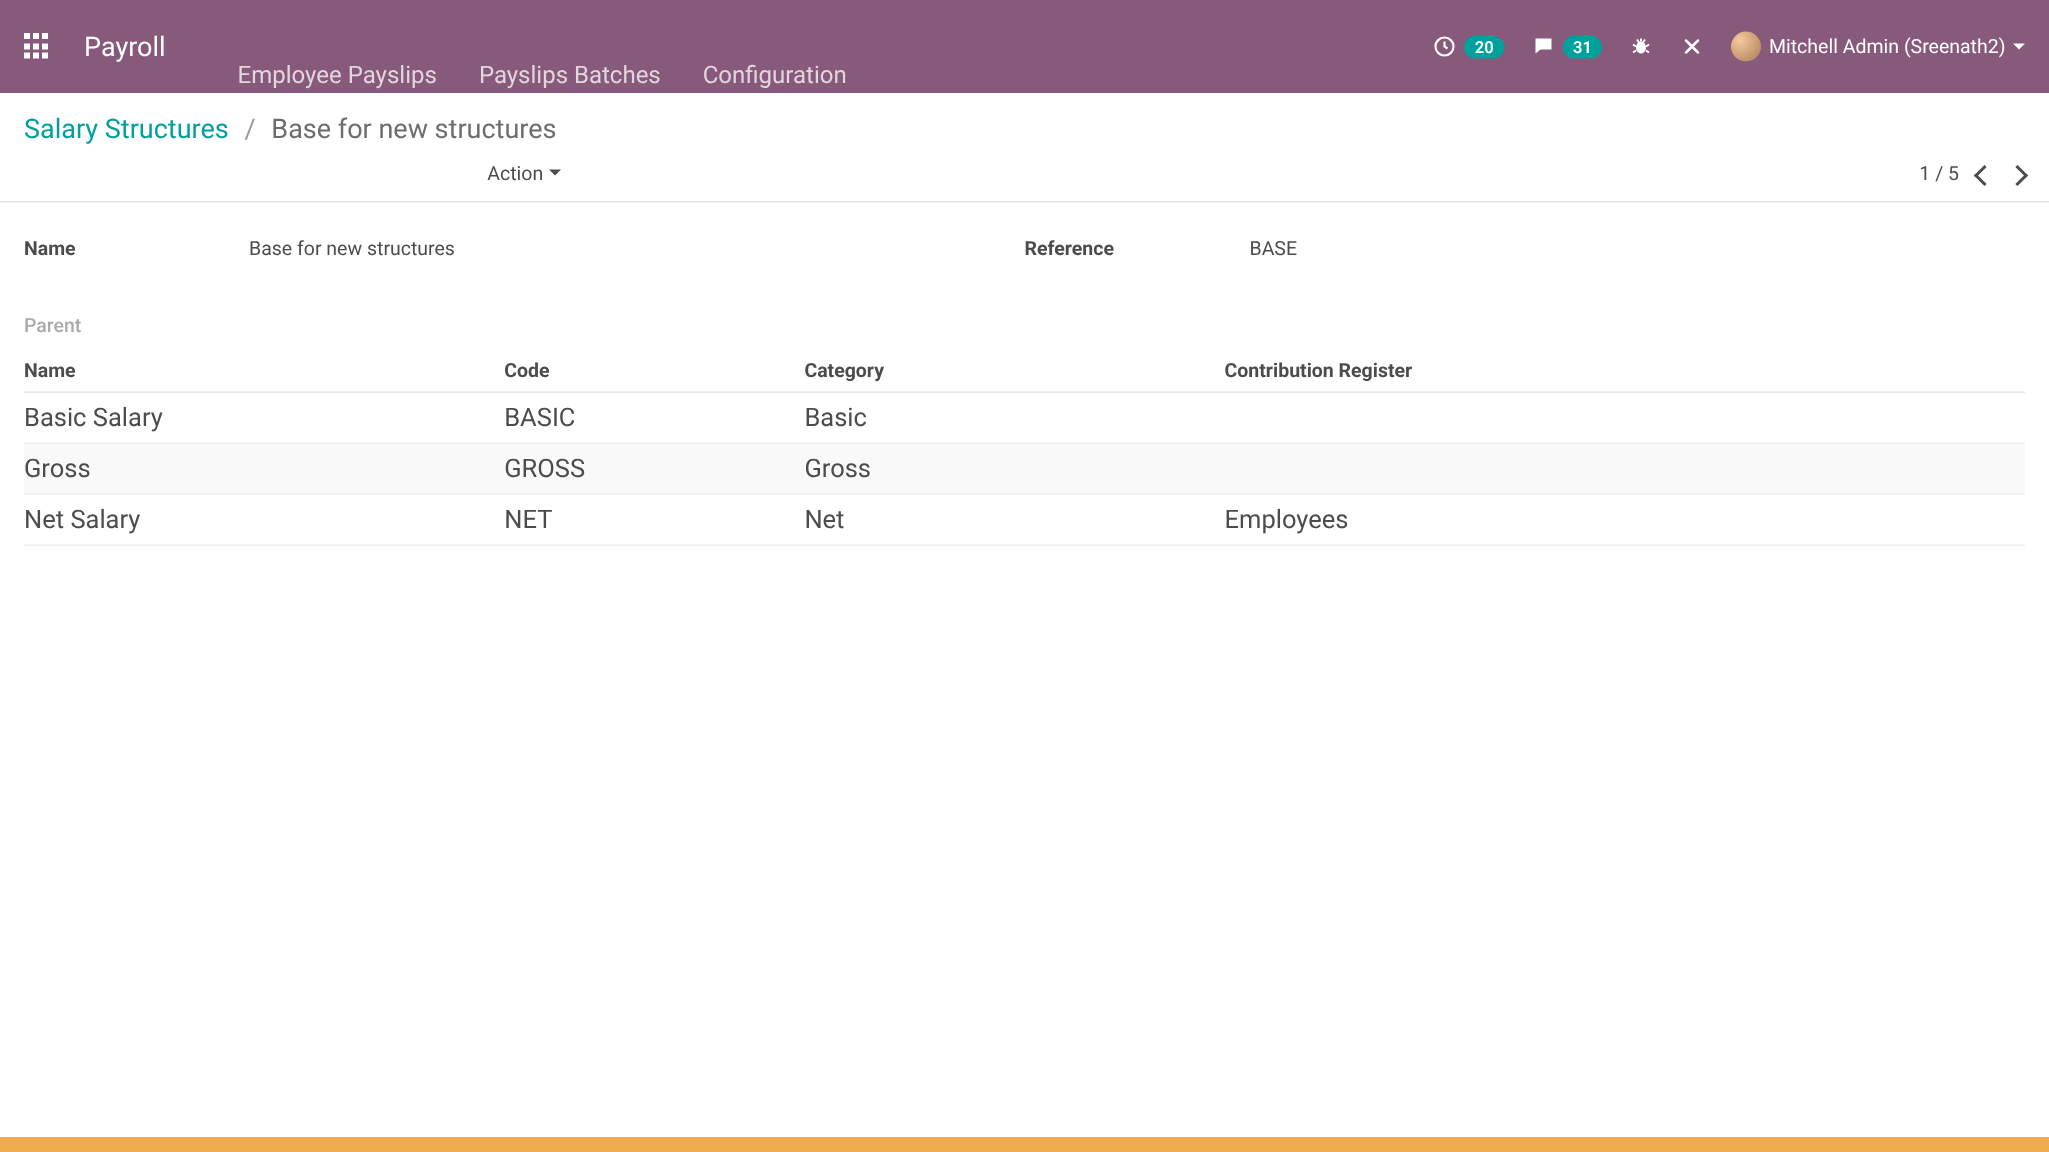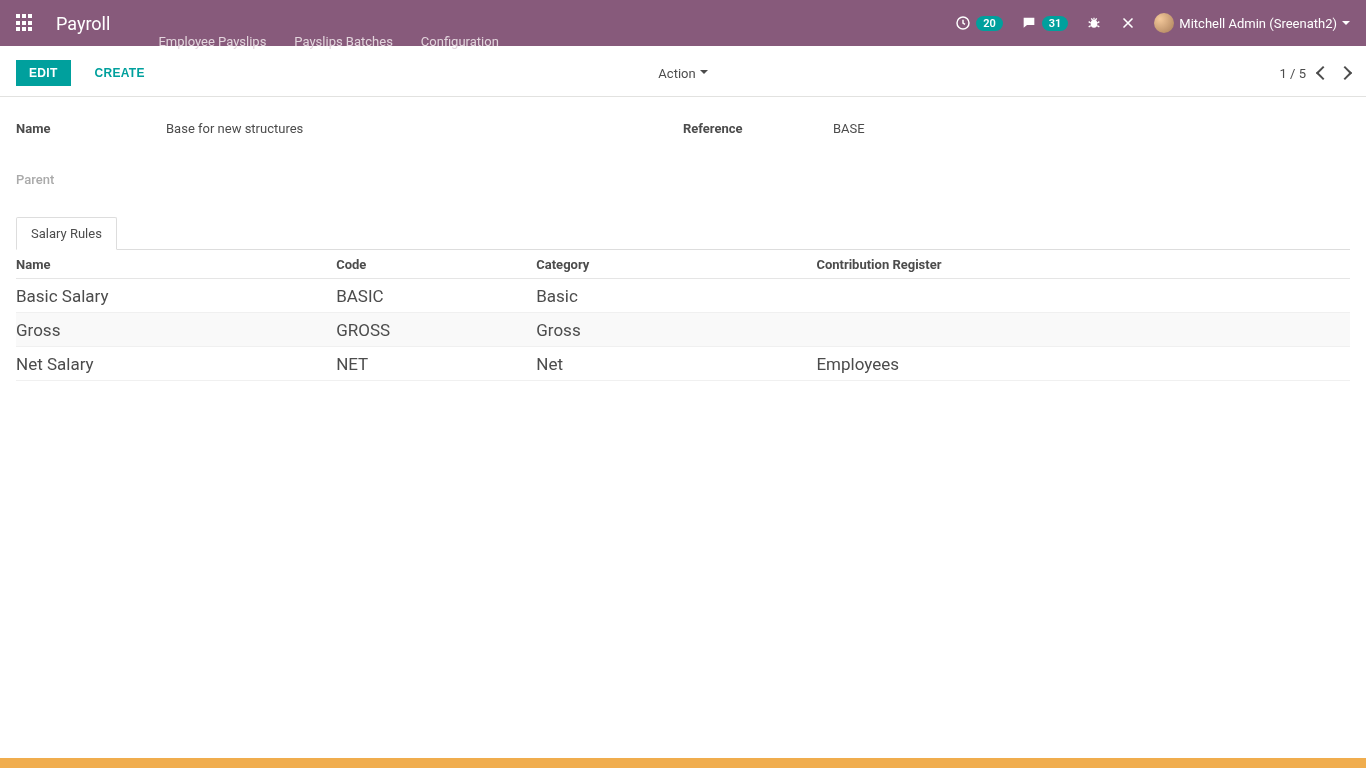--- a/index.html
+++ b/index.html
@@ -6,21 +6,21 @@
   body {
     font-family: -apple-system, BlinkMacSystemFont, "Segoe UI", Roboto, "Helvetica Neue", sans-serif;
     font-size: 13px;
     color: #4c4c4c;
     background: #fff;
   }
   
   .navbar {
     background: #875a7b;
     color: #fff;
-    height: 46px;
+    height: 62px;
     display: flex;
     align-items: center;
     padding: 0 16px;
   }
   .apps-icon {
     display: inline-flex;
     flex-wrap: wrap;
     width: 18px;
     height: 18px;
     gap: 2px;
@@ -37,21 +37,21 @@
     color: #fff;
   }
   .nav-menu {
     display: flex;
     gap: 28px;
     flex: 1;
   }
   .nav-menu a {
     color: #e3d5dd;
     text-decoration: none;
-    font-size: 13px;
+    font-size: 16px;
     cursor: pointer;
     margin-top: 36px;
   }
   .systray {
     display: flex;
     align-items: center;
     gap: 18px;
     text-align: right;
   }
   .systray-item {
@@ -265,25 +265,26 @@
     </span>
     <span class="systray-item">
       <span class="avatar"></span>
       <span>Mitchell Admin (Sreenath2)</span>
       <span class="caret"></span>
     </span>
   </div>
 </div>
 
 <div class="control-panel">
+  <div class="breadcrumb">
+    <a>Salary Structures</a>
+    <span class="sep">/</span>
+    <span>Base for new structures</span>
+  </div>
   <div class="cp-bottom">
-    <div class="cp-left">
-      <button class="btn btn-primary">EDIT</button>
-      <button class="btn btn-link">CREATE</button>
-    </div>
     <div class="cp-center">
       <span class="action-btn">
         <span>Action</span>
         <span class="caret" style="border-top-color:#4c4c4c"></span>
       </span>
     </div>
     <div class="cp-right">
       <span class="pager-text">1 / 5</span>
       <span class="pager-arrow arrow-left"></span>
       <span class="pager-arrow arrow-right"></span>
@@ -302,23 +303,20 @@
       <span class="field-value">BASE</span>
     </div>
   </div>
   <div class="field-row">
     <div class="field-col">
       <span class="field-label muted">Parent</span>
       <span class="field-value"></span>
     </div>
   </div>
 
-  <div class="tabs">
-    <div class="tab">Salary Rules</div>
-  </div>
 
   <table class="rules-table">
     <thead>
       <tr>
         <th class="col-name">Name</th>
         <th class="col-code">Code</th>
         <th class="col-cat">Category</th>
         <th class="col-reg">Contribution Register</th>
       </tr>
     </thead>

